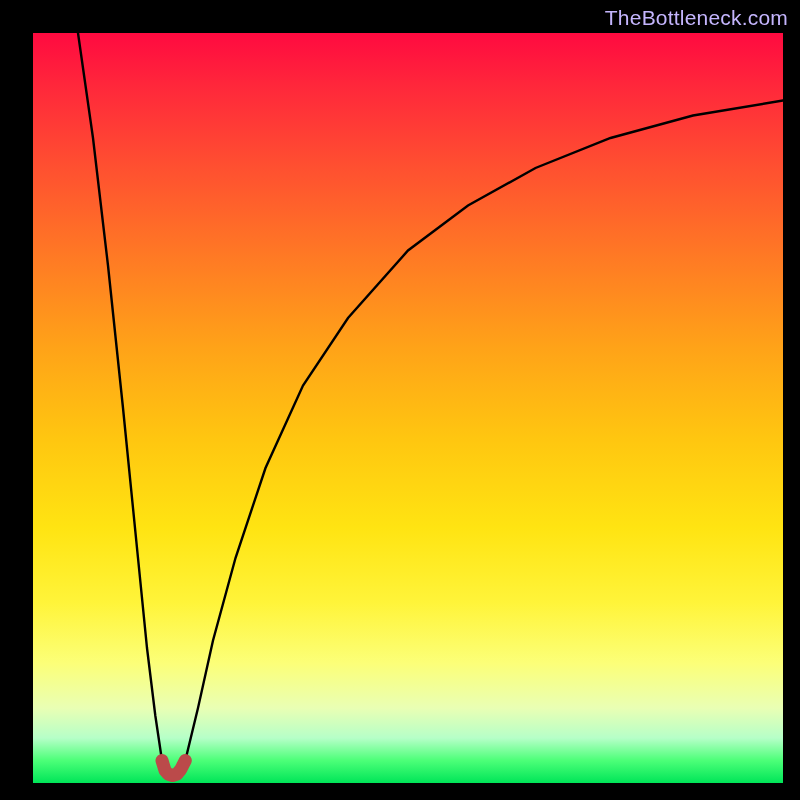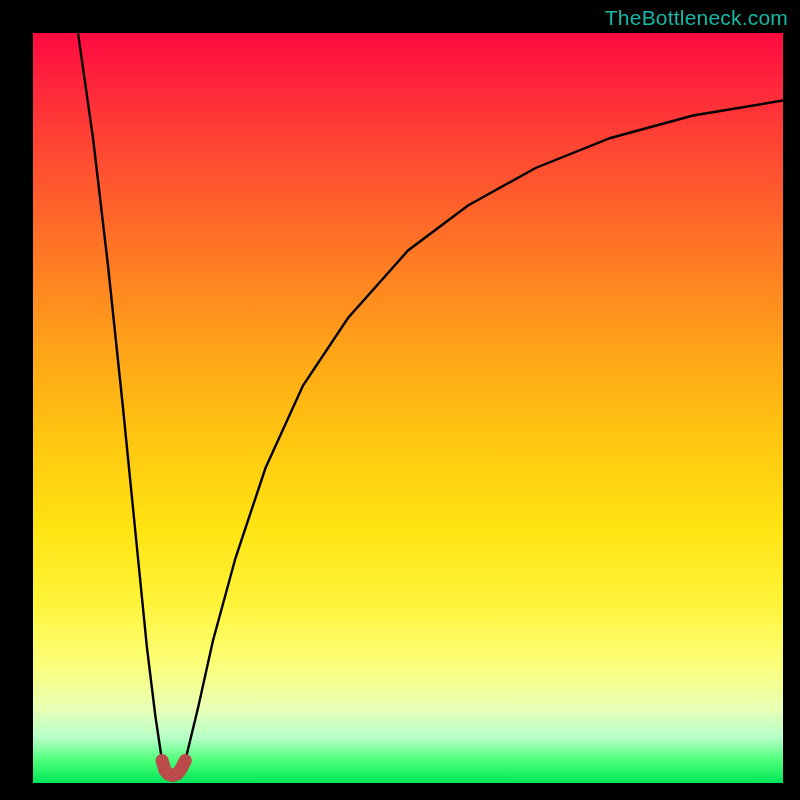--- a/index.html
+++ b/index.html
@@ -46,21 +46,21 @@
   }
   svg.curve {
     position: absolute;
     left: 0; top: 0;
     width: 750px; height: 750px;
   }
   .watermark {
     position: absolute;
     top: 6px;
     right: 12px;
-    color: #14b8a6;
+    color: #c4b5fd;
     font-size: 21px;
     font-weight: 500;
     letter-spacing: 0.2px;
     user-select: none;
   }
 </style>
 </head>
 <body>
 
 <div class="frame">

